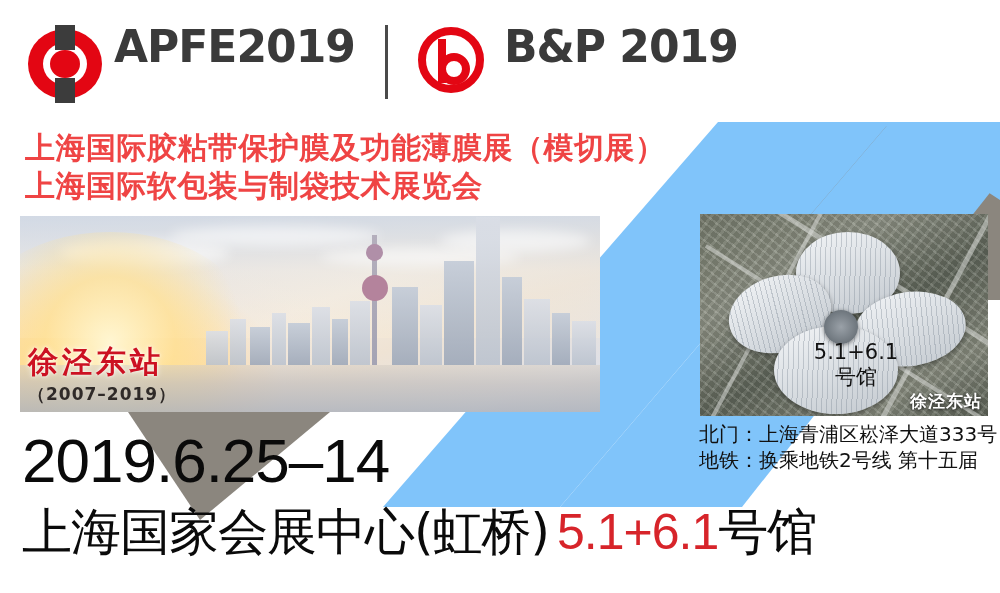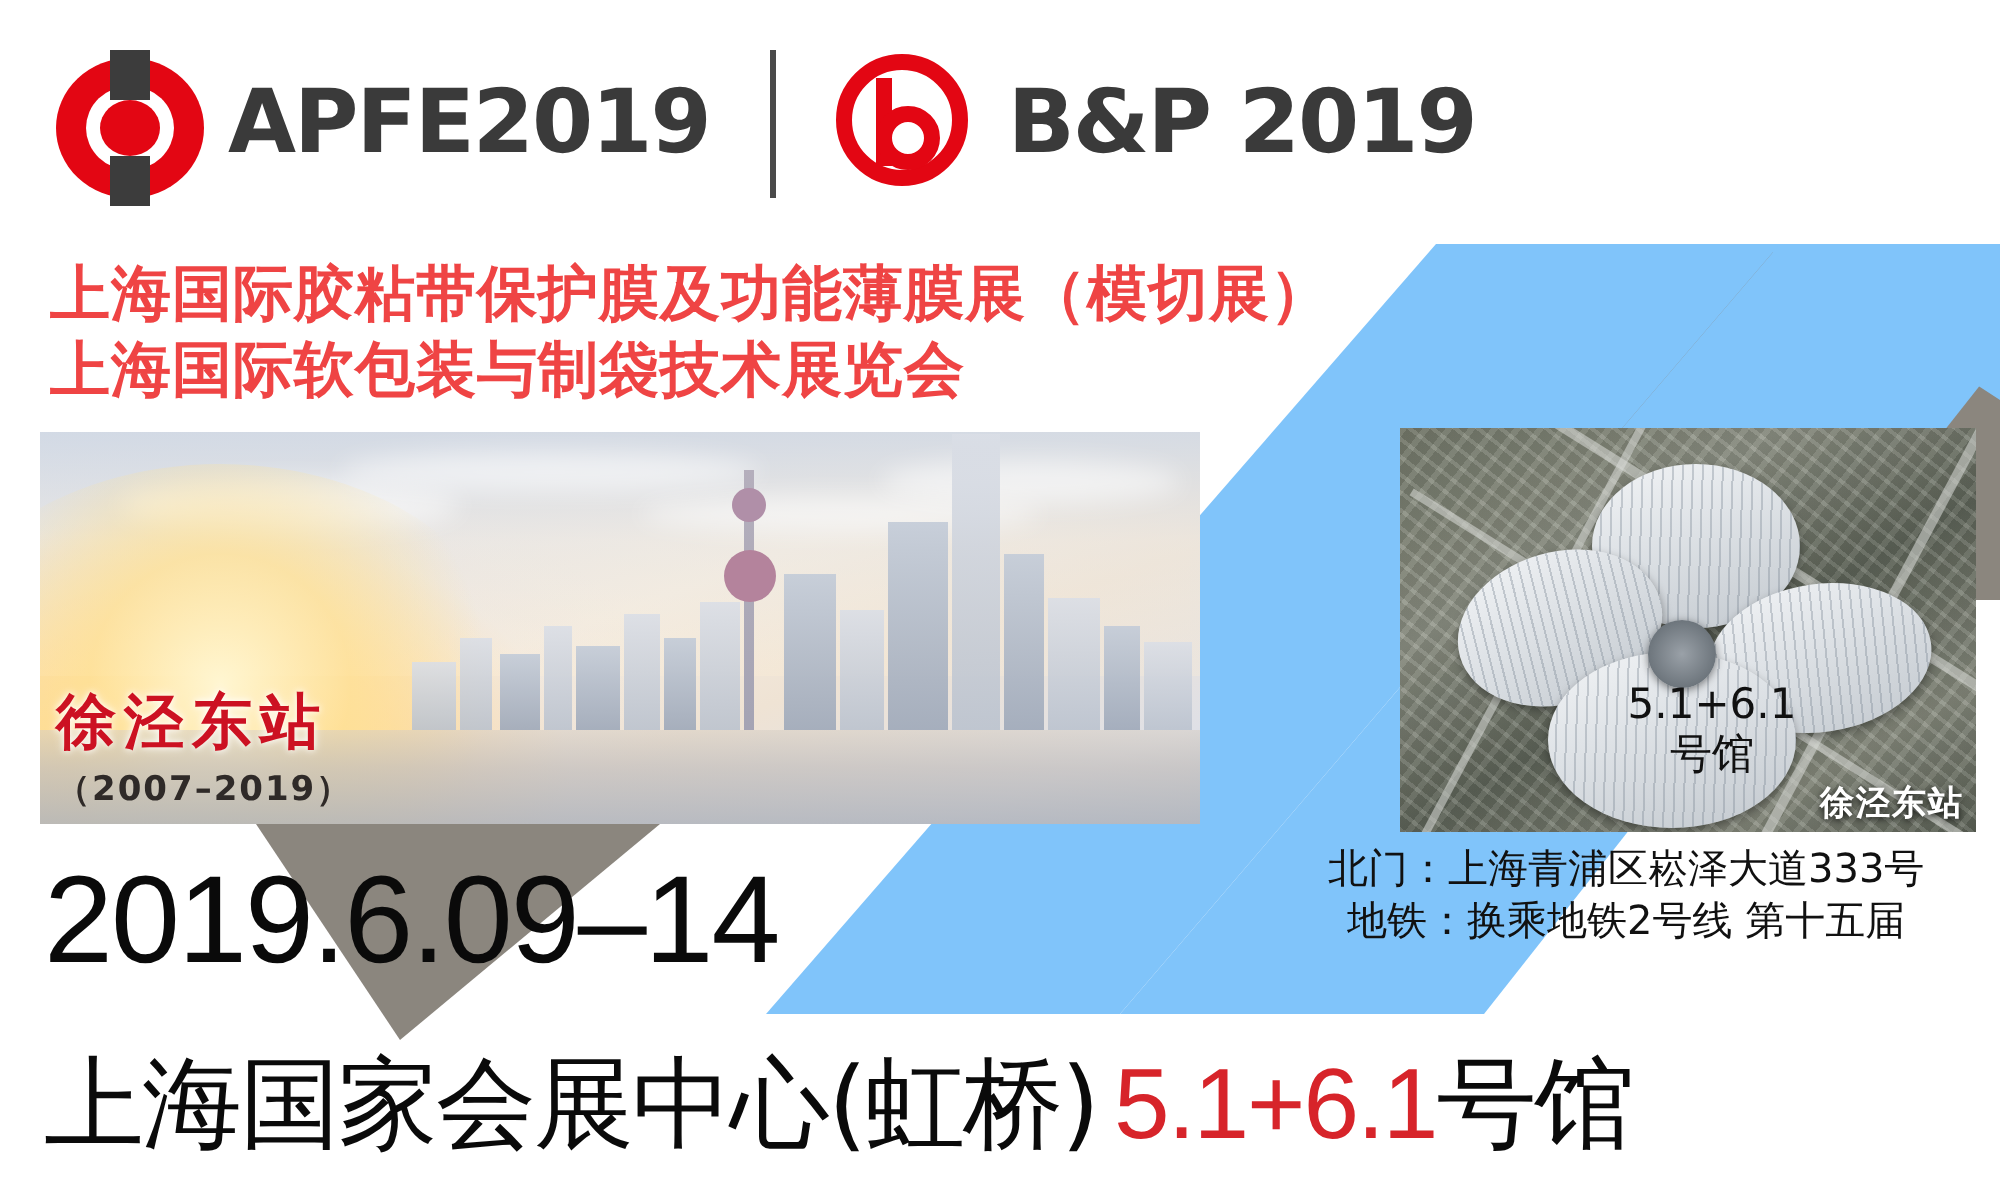--- a/index.html
+++ b/index.html
@@ -17,21 +17,21 @@
   }
 
   
   .logo-row{
     position:absolute;
     left:28px; top:20px;
     display:flex;
     align-items:center;
     height:84px;
   }
-  .logo-block{display:flex;align-items:center;}
+  .logo-block{display:flex;align-items:flex-start;}
 
   
   .apfe-mark{
     position:relative;
     width:74px;height:74px;
     flex:0 0 auto;
   }
   .apfe-mark .ring-outer{
     position:absolute;left:0;top:4px;
     width:74px;height:70px;border-radius:50%;
@@ -265,23 +265,22 @@
     font-size:17px;
     color:#ffffff;
     letter-spacing:1px;
     text-shadow:0 1px 3px rgba(0,0,0,0.85);
     white-space:nowrap;
   }
 
   
   .address-block{
     position:absolute;
-    left:664px; top:421px;
+    left:699px; top:421px;
     z-index:7;
-    text-align:center;
   }
   .address-line{
     font-family:"DejaVu Sans","Liberation Sans",sans-serif;
     font-weight:400;
     font-size:20px;
     line-height:26px;
     color:#111111;
     white-space:nowrap;
   }
 
@@ -306,21 +305,20 @@
     align-items:baseline;
     white-space:nowrap;
   }
   .venue-name{
     font-family:"DejaVu Sans","Liberation Sans",sans-serif;
     font-weight:400;
     font-size:50px;
     line-height:58px;
     color:#0a0a0a;
     letter-spacing:-1px;
-    margin-top:20px;
   }
   .venue-hall-red{
     font-family:"Liberation Sans","DejaVu Sans",sans-serif;
     font-weight:400;
     font-size:50px;
     line-height:58px;
     color:#d7242a;
     margin-left:8px;
     letter-spacing:-1px;
   }
@@ -437,21 +435,21 @@
     </div>
 
     <div class="guide-label">徐泾东站</div>
   </div>
 
   <div class="address-block">
     <div class="address-line">北门：上海青浦区崧泽大道333号</div>
     <div class="address-line">地铁：换乘地铁2号线 第十五届</div>
   </div>
 
-  <div class="date-line">2019.6.09–14</div>
+  <div class="date-line">2019.6.25–14</div>
 
   <div class="venue-row">
     <span class="venue-name">上海国家会展中心(虹桥)</span>
     <span class="venue-hall-red">5.1+6.1</span>
     <span class="venue-hall-black">号馆</span>
   </div>
 
 </div>
 
 </body></html>

